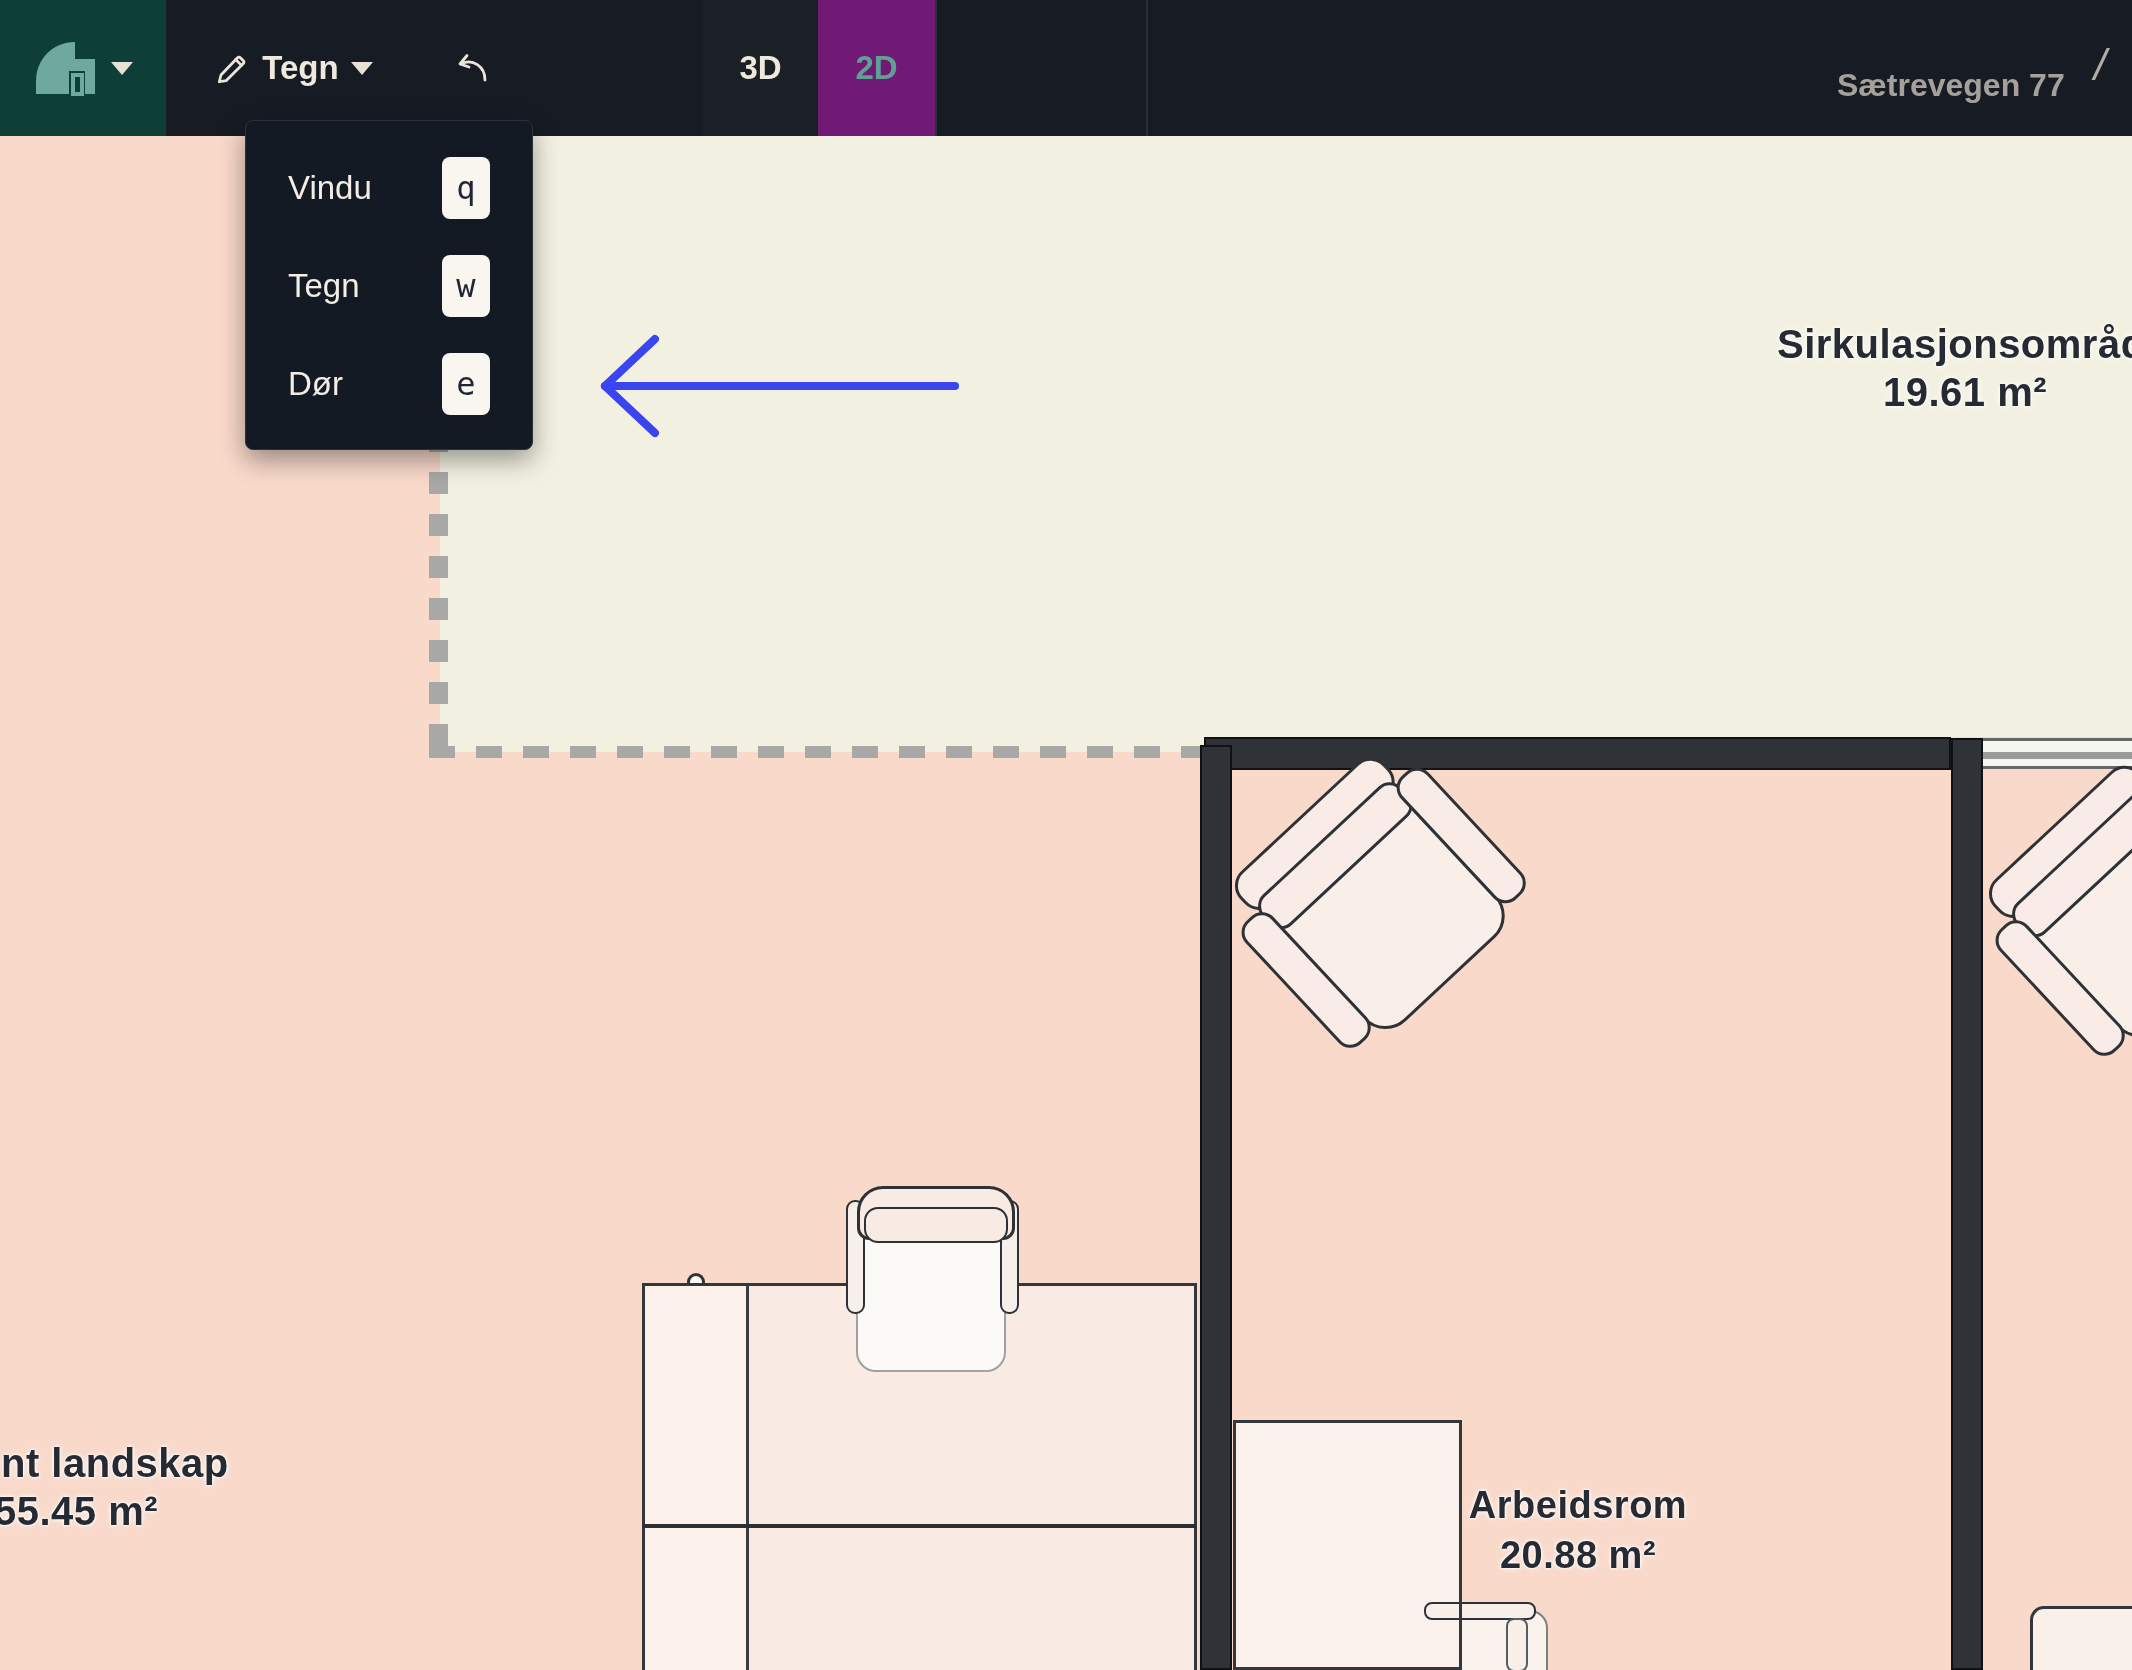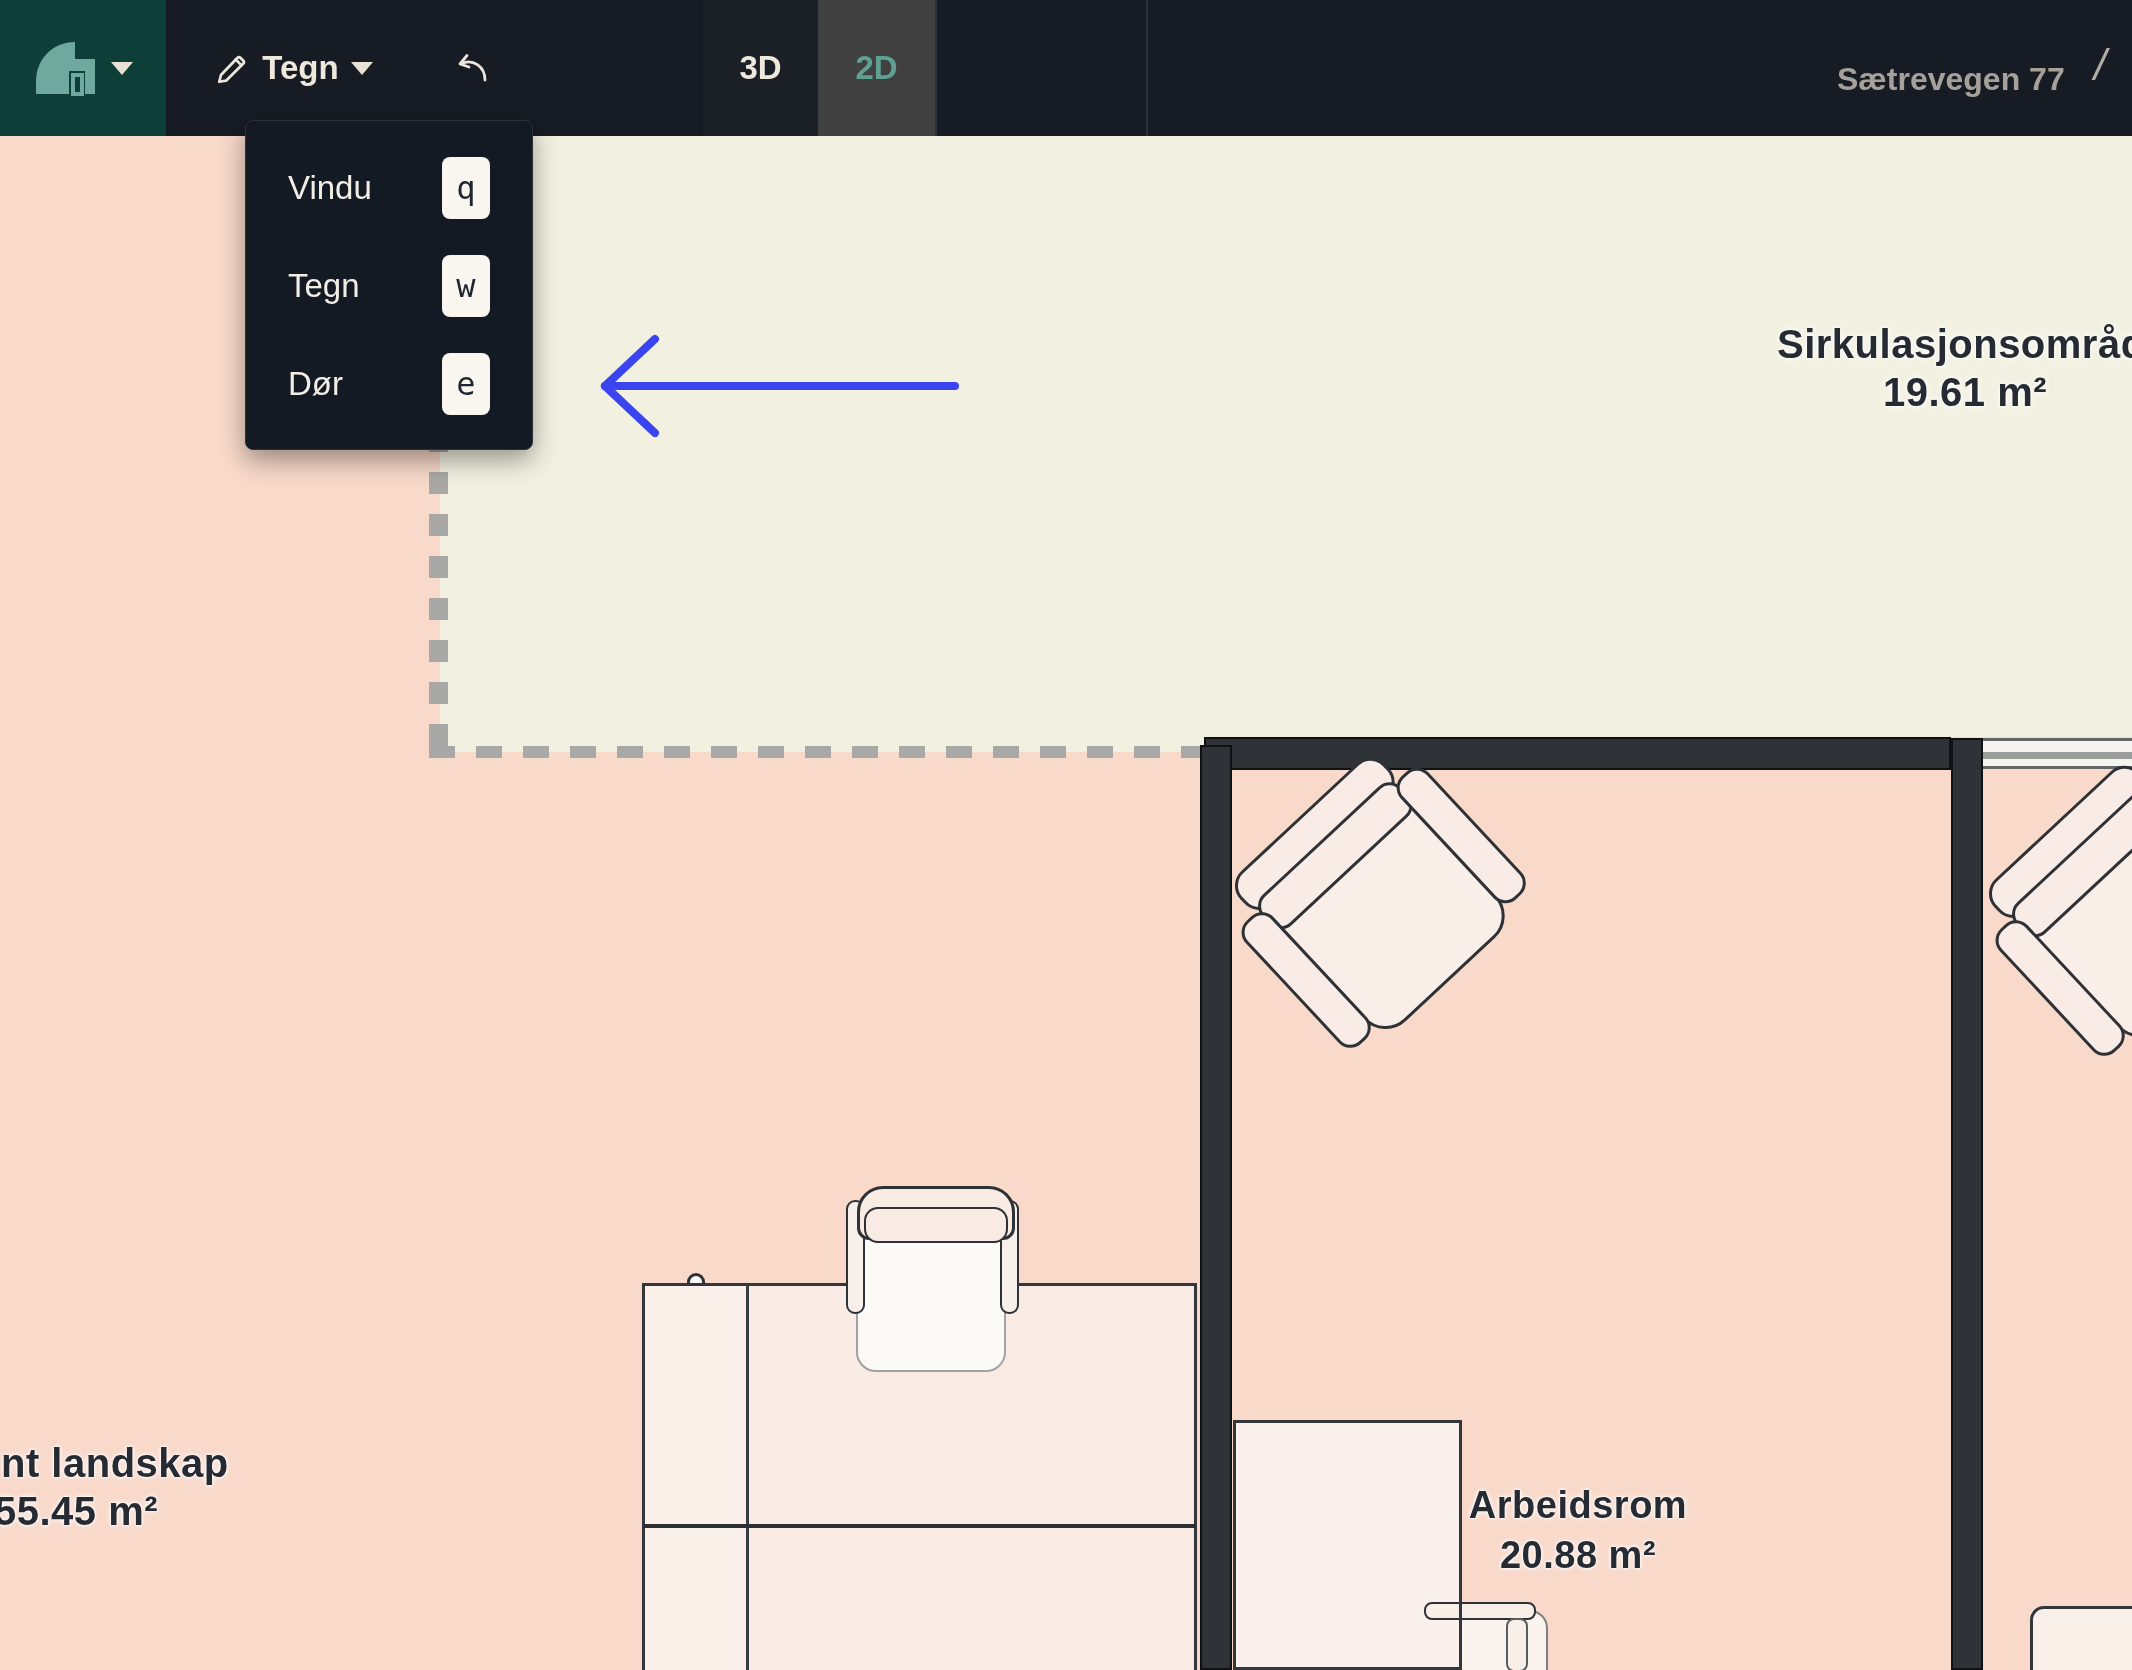--- a/index.html
+++ b/index.html
@@ -146,27 +146,27 @@
       <svg width="40" height="38" viewBox="0 0 40 38" fill="none" stroke="#ece6da" stroke-width="2.8" stroke-linecap="round" stroke-linejoin="round">
         <path d="M33 31 C33 17 20.5 9.5 9.5 14.5"></path>
         <path d="M15 6.5 L8 15 L17 18"></path>
       </svg>
     </div>
 
     <div class="abs tb-divider" style="left:703px;"></div>
     <div class="abs cell tb-text" style="left:703px;top:0;width:115px;background:#1b2026;">
         <span>3D</span>
       </div>
-    <div class="abs cell tb-text teal" style="left:818px;top:0;width:117px;background:#404040;">
+    <div class="abs cell tb-text teal" style="left:818px;top:0;width:117px;background:#701a75;">
         <span>2D</span>
       </div>
     <div class="abs tb-divider" style="left:935px;"></div>
     <div class="abs tb-divider" style="left:1146px;"></div>
 
-    <div class="abs" style="left:1837px;top:61px;font-size:32px;font-weight:600;color:#a5a099;">Sætrevegen 77</div>
+    <div class="abs" style="left:1837px;top:67px;font-size:32px;font-weight:600;color:#a5a099;">Sætrevegen 77</div>
     <div class="abs" style="left:2094px;top:40px;font-size:44px;font-weight:300;color:#b1aca4;font-style:italic;">/</div>
   </div>
 
   <div class="abs menu">
     <div class="menu-row">
       <span class="menu-label">Vindu</span>
       <span class="keycap">q</span>
     </div>
     <div class="menu-row">
       <span class="menu-label">Tegn</span>

